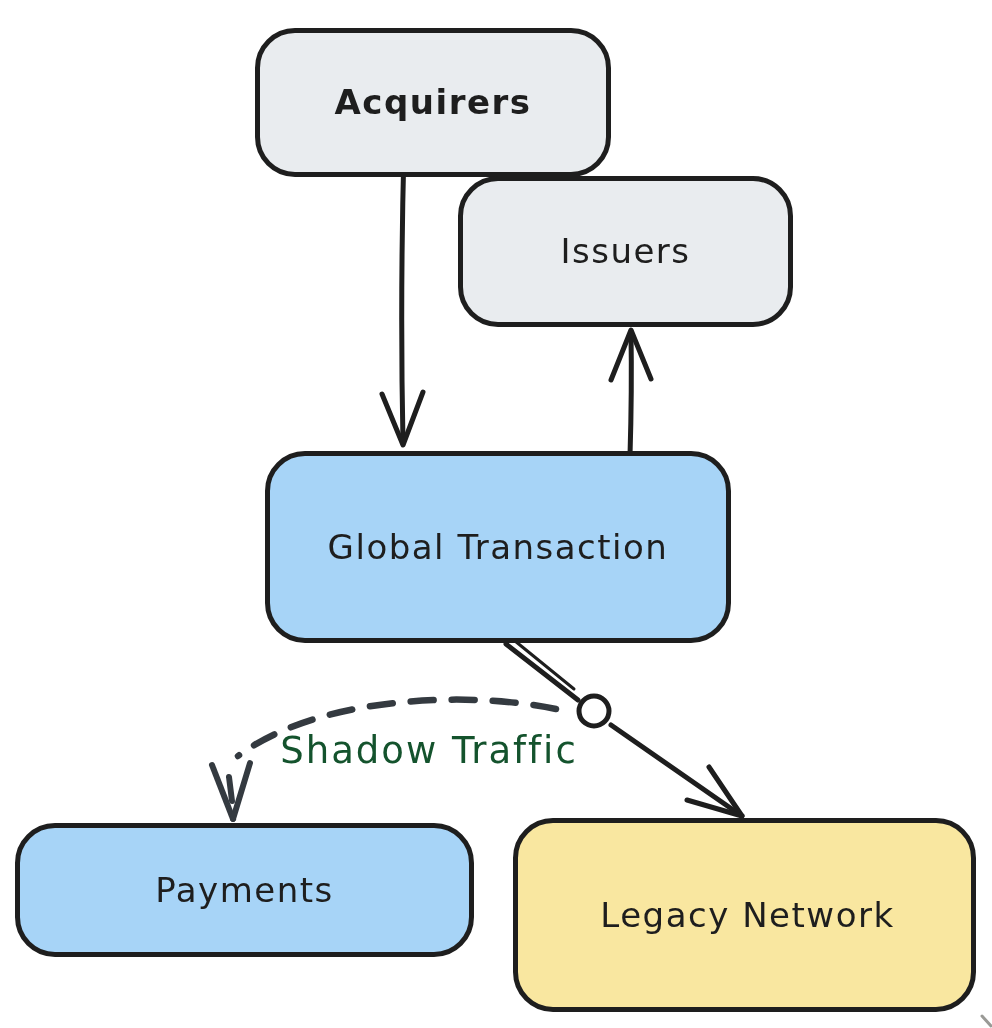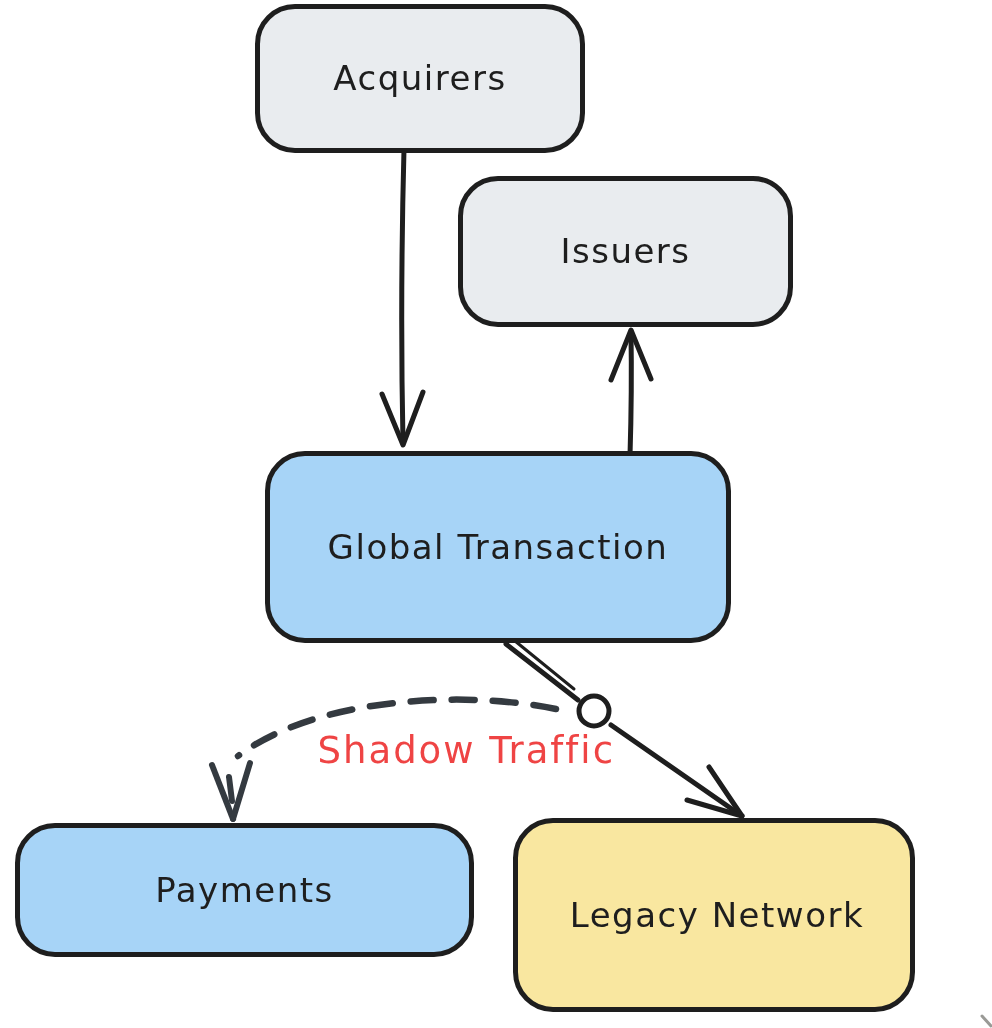--- a/index.html
+++ b/index.html
@@ -24,42 +24,42 @@
     font-size: 34px;
     letter-spacing: 1.5px;
     line-height: 1.6;
     color: #1e1e1e;
   }
   .node .line { display: block; white-space: nowrap; }
   .fill-gray   { background: #e9ecef; }
   .fill-blue   { background: #a7d4f7; }
   .fill-yellow { background: #f9e7a0; }
 
-  #node-acquirers   { left: 255px; top: 4px;  width: 330px; height: 149px; }
+  #node-acquirers   { left: 255px; top: 28px;  width: 356px; height: 149px; font-weight: bold; }
   #node-issuers     { left: 458px; top: 176px; width: 335px; height: 151px; text-align: right; }
   #node-router      { left: 265px; top: 451px; width: 466px; height: 192px; }
   #node-payments    { left: 15px;  top: 823px; width: 459px; height: 134px; align-items: center; }
-  #node-legacy      { left: 513px; top: 818px; width: 402px; height: 194px; padding-left: 6px; }
+  #node-legacy      { left: 513px; top: 818px; width: 463px; height: 194px; padding-left: 6px; }
 
   .overlay {
     position: absolute;
     left: 0; top: 0;
     width: 992px;
     height: 1028px;
     pointer-events: none;
   }
   .edge-label {
     position: absolute;
     left: 243px;
     top: 729px;
     width: 372px;
-    text-align: right;
+    text-align: center;
     font-size: 37px;
     letter-spacing: 2px;
-    color: #ef4444;
+    color: #14532d;
     white-space: nowrap;
   }
 </style>
 </head>
 <body>
 
 <div class="canvas">
 
   <svg class="overlay" viewBox="0 0 992 1028" xmlns="http://www.w3.org/2000/svg">
     <g fill="none" stroke="#1e1e1e" stroke-width="5" stroke-linecap="round" stroke-linejoin="round">

